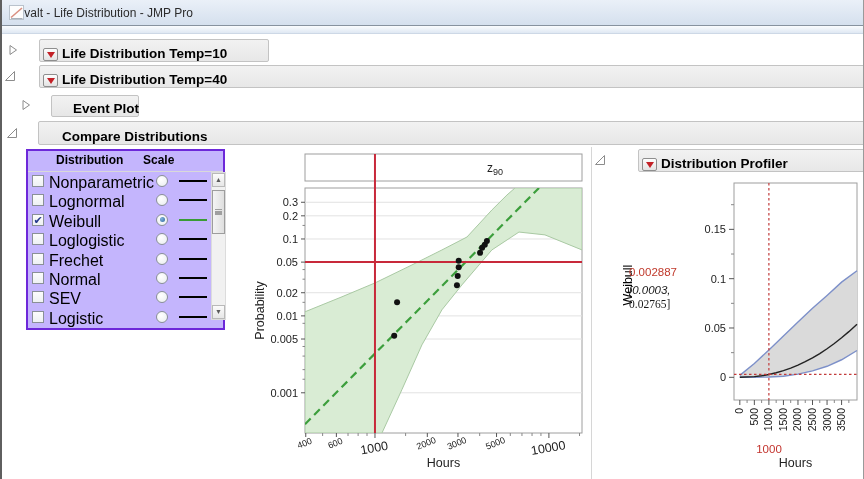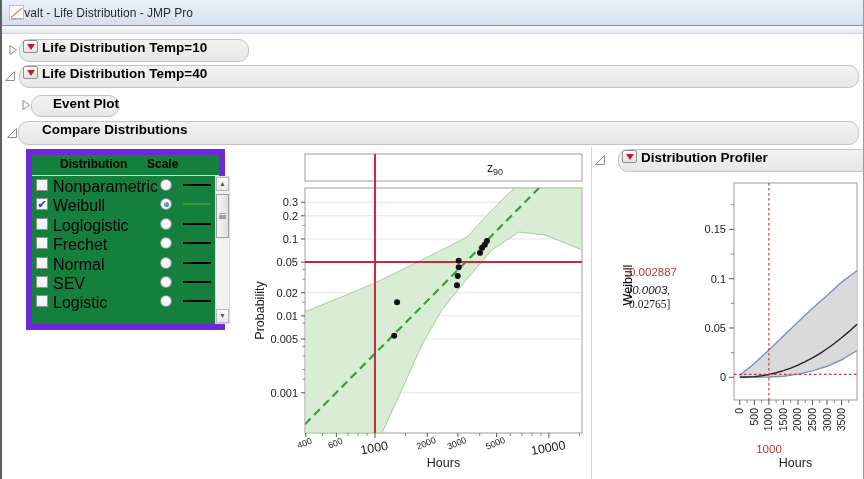--- a/index.html
+++ b/index.html
@@ -19,41 +19,41 @@
   .titlebar .app-icon{width:15px;height:15px;margin-left:7px;}
   .titlebar .title-text{margin-left:7px;font-size:12px;color:#2b2b2b;}
   .substrip{
     position:absolute;left:0;top:26px;width:100%;height:7px;
     background:linear-gradient(to bottom,#fafcfe,#dfe8f3);
     border-bottom:1px solid #cdd8e6;
   }
   .hdr-box{
     position:absolute;height:22px;
     background:linear-gradient(to bottom,#f2f2f2,#e7e7e7);
-    border:1px solid #c3c3c3;border-radius:10px;
-    display:flex;align-items:flex-start;box-sizing:border-box;
+    border:1px solid #c3c3c3;border-radius:2px;
+    display:flex;align-items:flex-end;box-sizing:border-box;margin-left:20px;
   }
   .hdr-label{font-size:13.5px;font-weight:bold;color:#000;white-space:nowrap;}
   .wedge{position:absolute;width:12px;height:12px;}
   .redtri-btn{
     width:15px;height:13px;margin:0 4px 0 3px;
     background:linear-gradient(to bottom,#fdfdfd,#e3e3e3);
     border:1px solid #8e8e8e;border-radius:2px;
     display:flex;align-items:center;justify-content:center;box-sizing:border-box;
     flex:0 0 auto;
   }
   .redtri-btn .tri{
     width:0;height:0;border-left:4px solid transparent;border-right:4px solid transparent;
     border-top:6px solid #c32127;
   }
   .vsep{position:absolute;width:1px;background:#d6d6d6;}
   
   .dist-table{
     position:absolute;left:24px;top:149px;width:199px;height:181px;
-    border:6px solid #6d28d9;box-sizing:border-box;background:#15803d;
+    border:2px solid #6d28d9;box-sizing:border-box;background:#c4b5fd;
   }
   .dist-head{position:relative;height:20px;border-bottom:1px solid #d9d9d9;}
   .dist-head span{position:absolute;top:2px;font-size:12px;font-weight:bold;color:#000;}
   .dist-rows{position:absolute;left:0;top:21px;right:16px;}
   .dist-row{position:relative;height:19.4px;}
   .cbx{
     position:absolute;left:4px;top:3px;width:12px;height:12px;
     border:1px solid #8a9097;background:linear-gradient(to bottom,#fcfcfc,#eef1f4);
     box-sizing:border-box;font-size:11px;line-height:10px;color:#273a8e;
     text-align:center;font-weight:bold;
@@ -157,20 +157,26 @@
 
 <div class="dist-table">
   <div class="dist-head">
     <span style="left:28px;">Distribution</span>
     <span style="left:115px;">Scale</span>
   </div>
   <div class="dist-rows" id="dist-rows">
       <div class="dist-row">
         <div class="cbx"></div>
         <span class="lbl">Nonparametric</span>
+        <div class="rdo"></div>
+        <div class="swatch" style="border-top: 2px solid rgb(0, 0, 0);"></div>
+      </div>
+      <div class="dist-row">
+        <div class="cbx"></div>
+        <span class="lbl">Lognormal</span>
         <div class="rdo"></div>
         <div class="swatch" style="border-top: 2px solid rgb(0, 0, 0);"></div>
       </div>
       <div class="dist-row">
         <div class="cbx">✔</div>
         <span class="lbl">Weibull</span>
         <div class="rdo">
           <div class="dot"></div>
         </div>
         <div class="swatch" style="border-top: 2px solid rgb(58, 155, 53);"></div>

